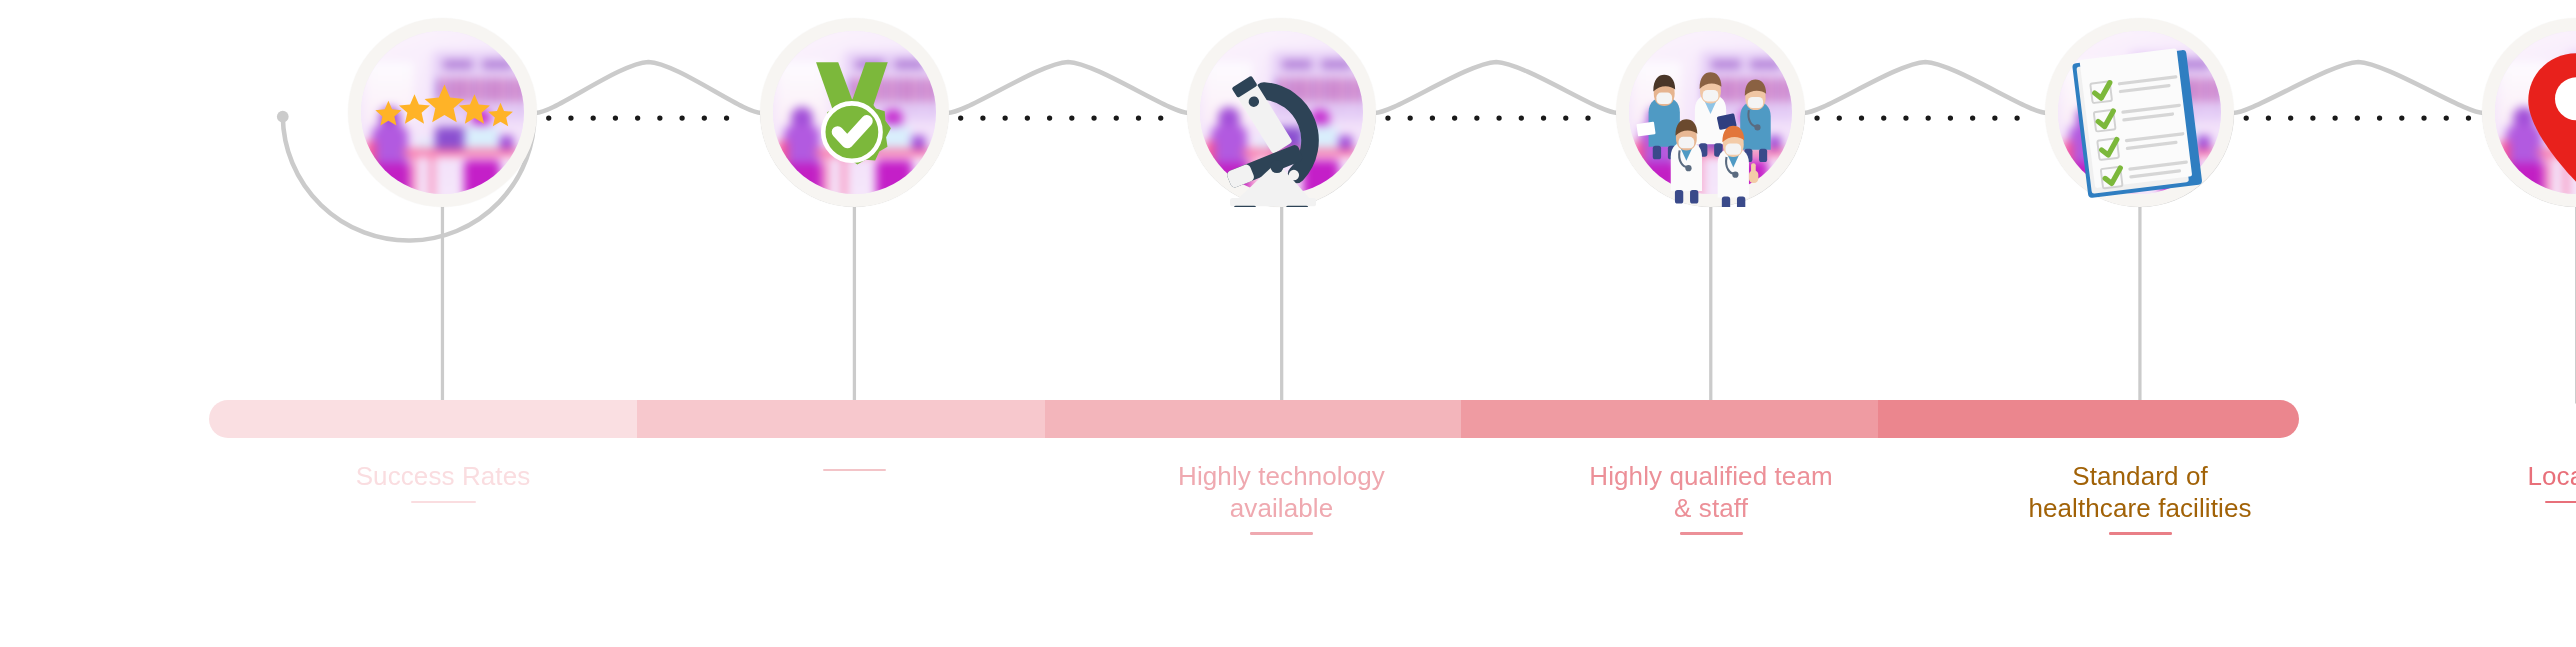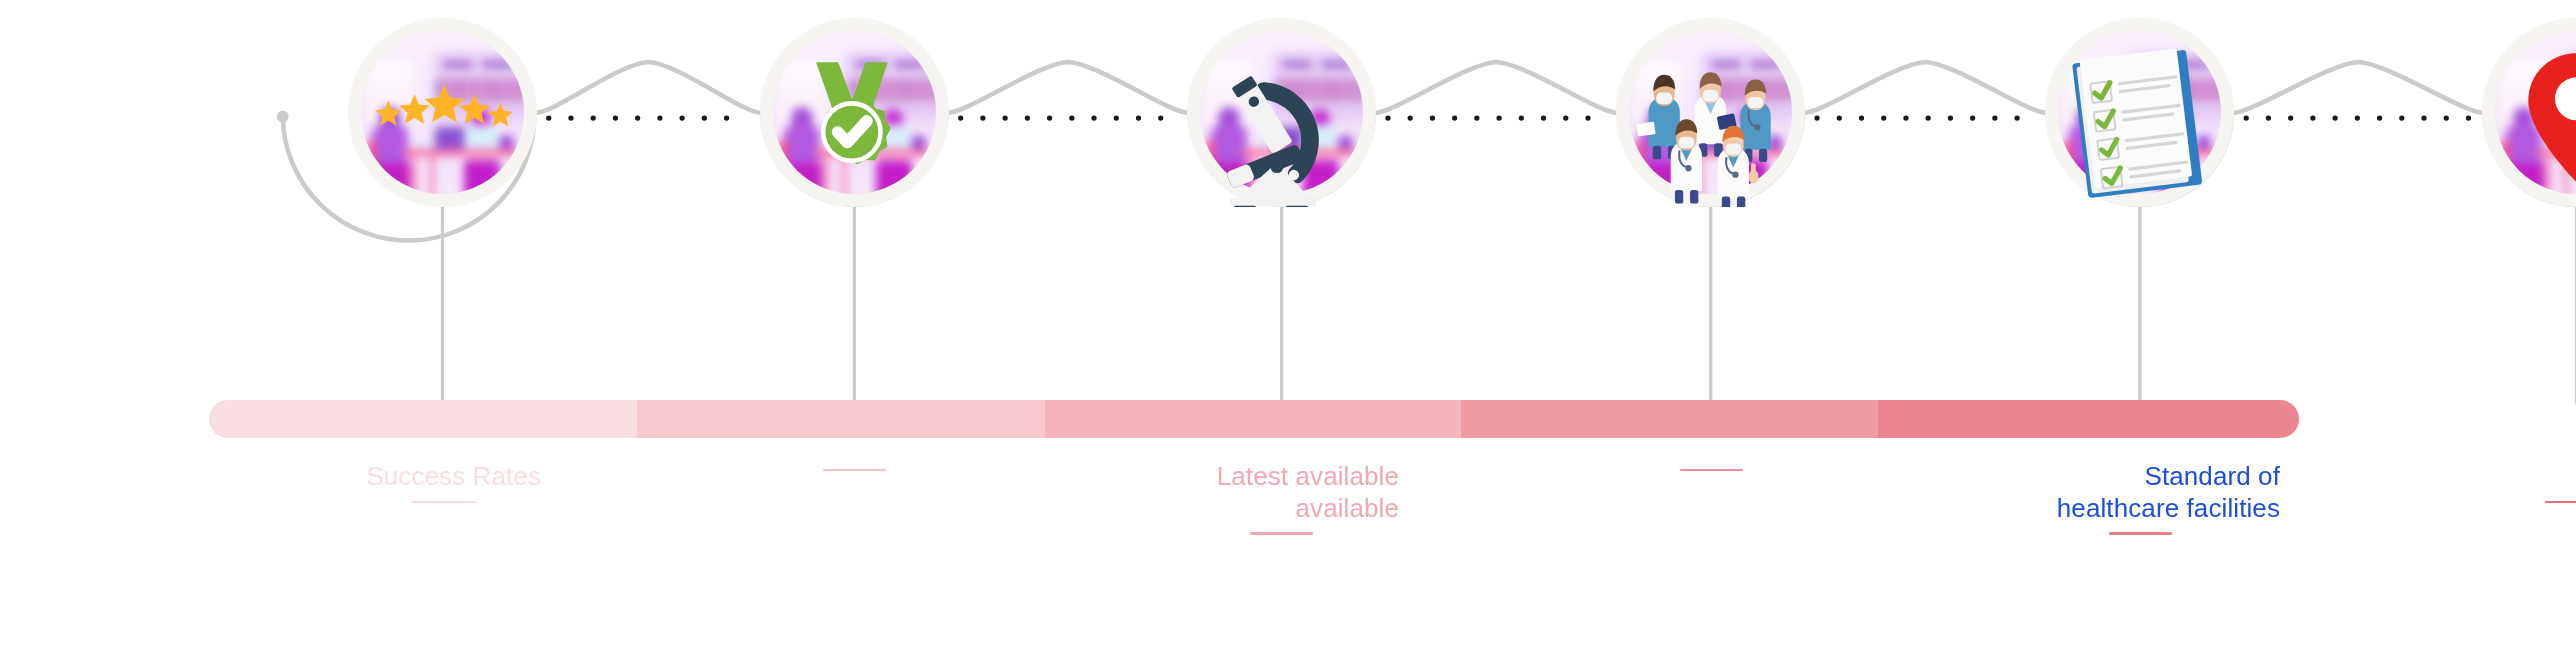--- a/index.html
+++ b/index.html
@@ -141,21 +141,21 @@
     border-radius: 19px;
     overflow: hidden;
     display: flex;
   }
   .bar-seg { height: 100%; }
 
   
   .label {
     position: absolute;
     top: 461px;
-    text-align: right;
+    text-align: center;
     line-height: 1.22;
     font-size: 26px;
     font-weight: 400;
     letter-spacing: 0.1px;
     white-space: pre-line;
   }
   .label-underline {
     display: block;
     height: 2.6px;
     border-radius: 1.3px;
@@ -495,22 +495,23 @@
       <div class="bar-seg" style="width: 420px; background: rgb(247, 200, 205);"></div>
       <div class="bar-seg" style="width: 428px; background: rgb(243, 181, 187);"></div>
       <div class="bar-seg" style="width: 429px; background: rgb(239, 155, 162);"></div>
       <div class="bar-seg" style="width: 433px; background: rgb(235, 134, 142);"></div>
       <div class="bar-seg" style="background: rgb(232, 112, 122);"></div>
     </div>
 
   <div id="labels">
       <div class="label" style="left: 345px; width: 196px; color: rgb(250, 221, 224);"><span>Success Rates</span><span class="label-underline" style="background: rgb(250, 221, 224); width: 65px;"></span></div>
       <div class="label" style="left: 747px; width: 215px; color: rgb(243, 196, 200);"><span class="label-underline" style="background: rgb(243, 196, 200); width: 63px;"></span></div>
-      <div class="label" style="left: 1164px; width: 235px; color: rgb(239, 169, 176);"><span>Latest available
+      <div class="label" style="left: 1164px; width: 235px; color: rgb(239, 169, 176);"><span>Highly technology
 available</span><span class="label-underline" style="background: rgb(239, 169, 176); width: 63px;"></span></div>
-      <div class="label" style="left: 1574px; width: 274px; color: rgb(236, 144, 152);"><span class="label-underline" style="background: rgb(236, 144, 152); width: 63px;"></span></div>
-      <div class="label" style="left: 2000px; width: 280px; color: #1d4ed8;"><span>Standard of
+      <div class="label" style="left: 1574px; width: 274px; color: rgb(236, 144, 152);"><span>Highly qualified team
+&amp; staff</span><span class="label-underline" style="background: rgb(236, 144, 152); width: 63px;"></span></div>
+      <div class="label" style="left: 2000px; width: 280px; color: #a16207;"><span>Standard of
 healthcare facilities</span><span class="label-underline" style="background: rgb(233, 127, 135); width: 63px;"></span></div>
       <div class="label" style="left: 2479px; width: 196px; color: rgb(232, 112, 122);"><span>Location</span><span class="label-underline" style="background: rgb(232, 112, 122); width: 65px;"></span></div>
     </div>
 
 </div>
 
 
 </body></html>

